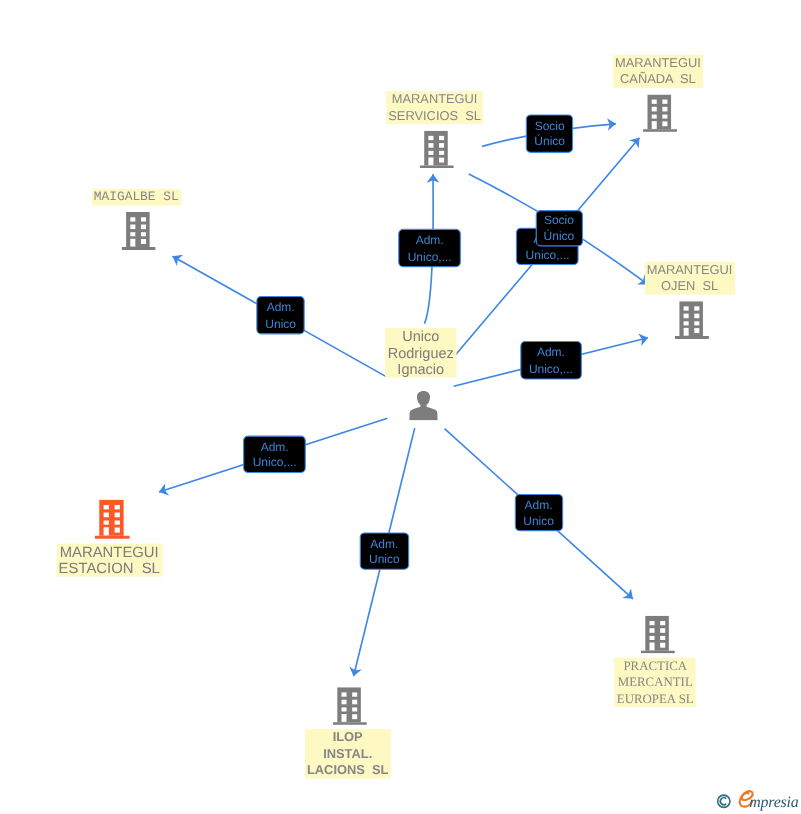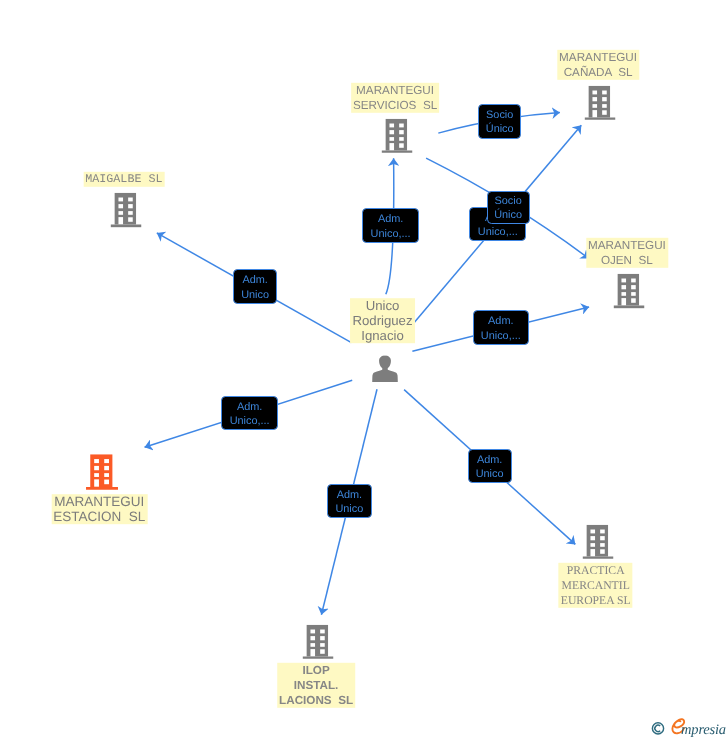--- a/index.html
+++ b/index.html
@@ -165,21 +165,21 @@
         <rect x="7.9" y="18.3" width="4.6" height="3.7"></rect>
         <rect x="17.6" y="18.3" width="4.6" height="3.7"></rect>
         <rect x="7.9" y="24.3" width="4.6" height="7.1"></rect>
         <rect x="17.6" y="24.5" width="4.6" height="4.5"></rect>
       </g>
     </svg>
     <div class="node-label below">ILOP
 INSTAL.
 LACIONS  SL</div>
   </div>
-  <div class="node" style="left:598.0px;top:542px;font-family:Liberation Serif, serif;">
+  <div class="node" style="left:598.0px;top:577px;font-family:Liberation Serif, serif;">
     <svg class="node-icon" width="30.900" height="34.400" viewBox="0 0 30.9 34.4">
       <path fill="#7d7d7d" d="M4.1 0 H25.5 V31.7 H4.1 Z"></path>
       <path fill="#7d7d7d" d="M0 31.7 H30.9 V34.4 H0 Z"></path>
       <g fill="#ffffff">
         <rect x="7.9" y="4.7" width="4.6" height="3.9"></rect>
         <rect x="17.6" y="4.7" width="4.6" height="3.9"></rect>
         <rect x="7.9" y="11.3" width="4.6" height="4.2"></rect>
         <rect x="17.6" y="11.3" width="4.6" height="4.2"></rect>
         <rect x="7.9" y="18.3" width="4.6" height="3.7"></rect>
         <rect x="17.6" y="18.3" width="4.6" height="3.7"></rect>

